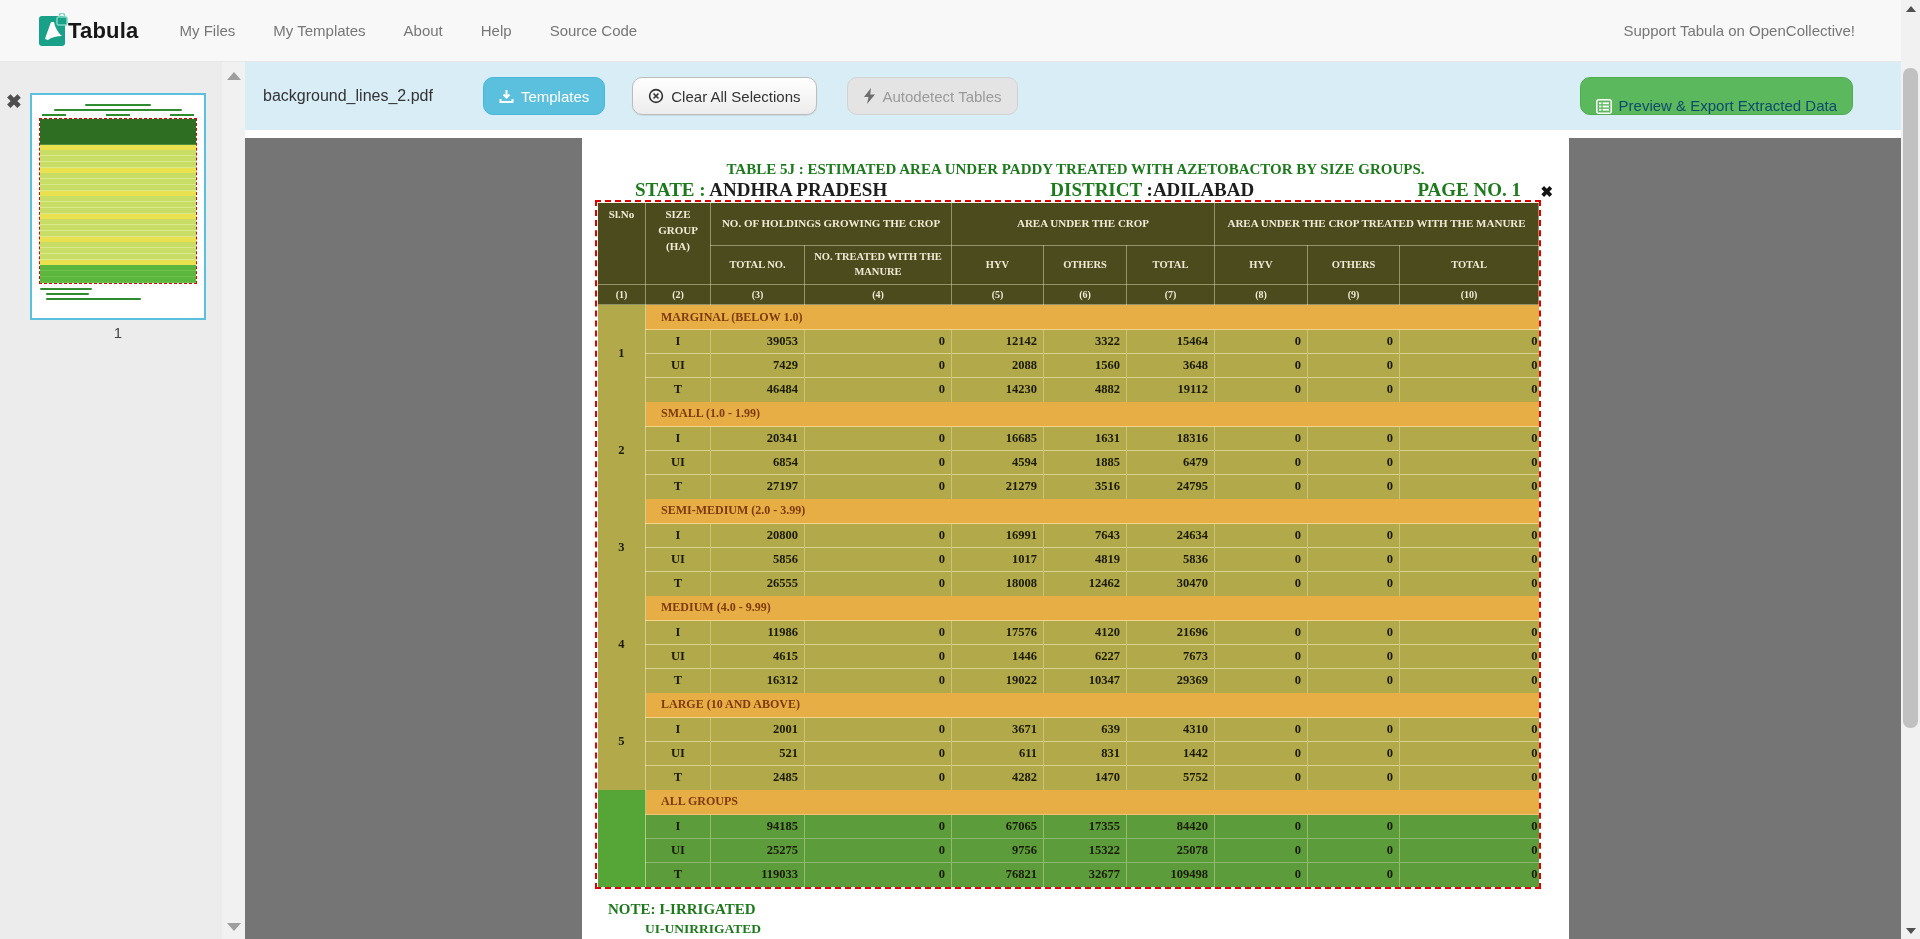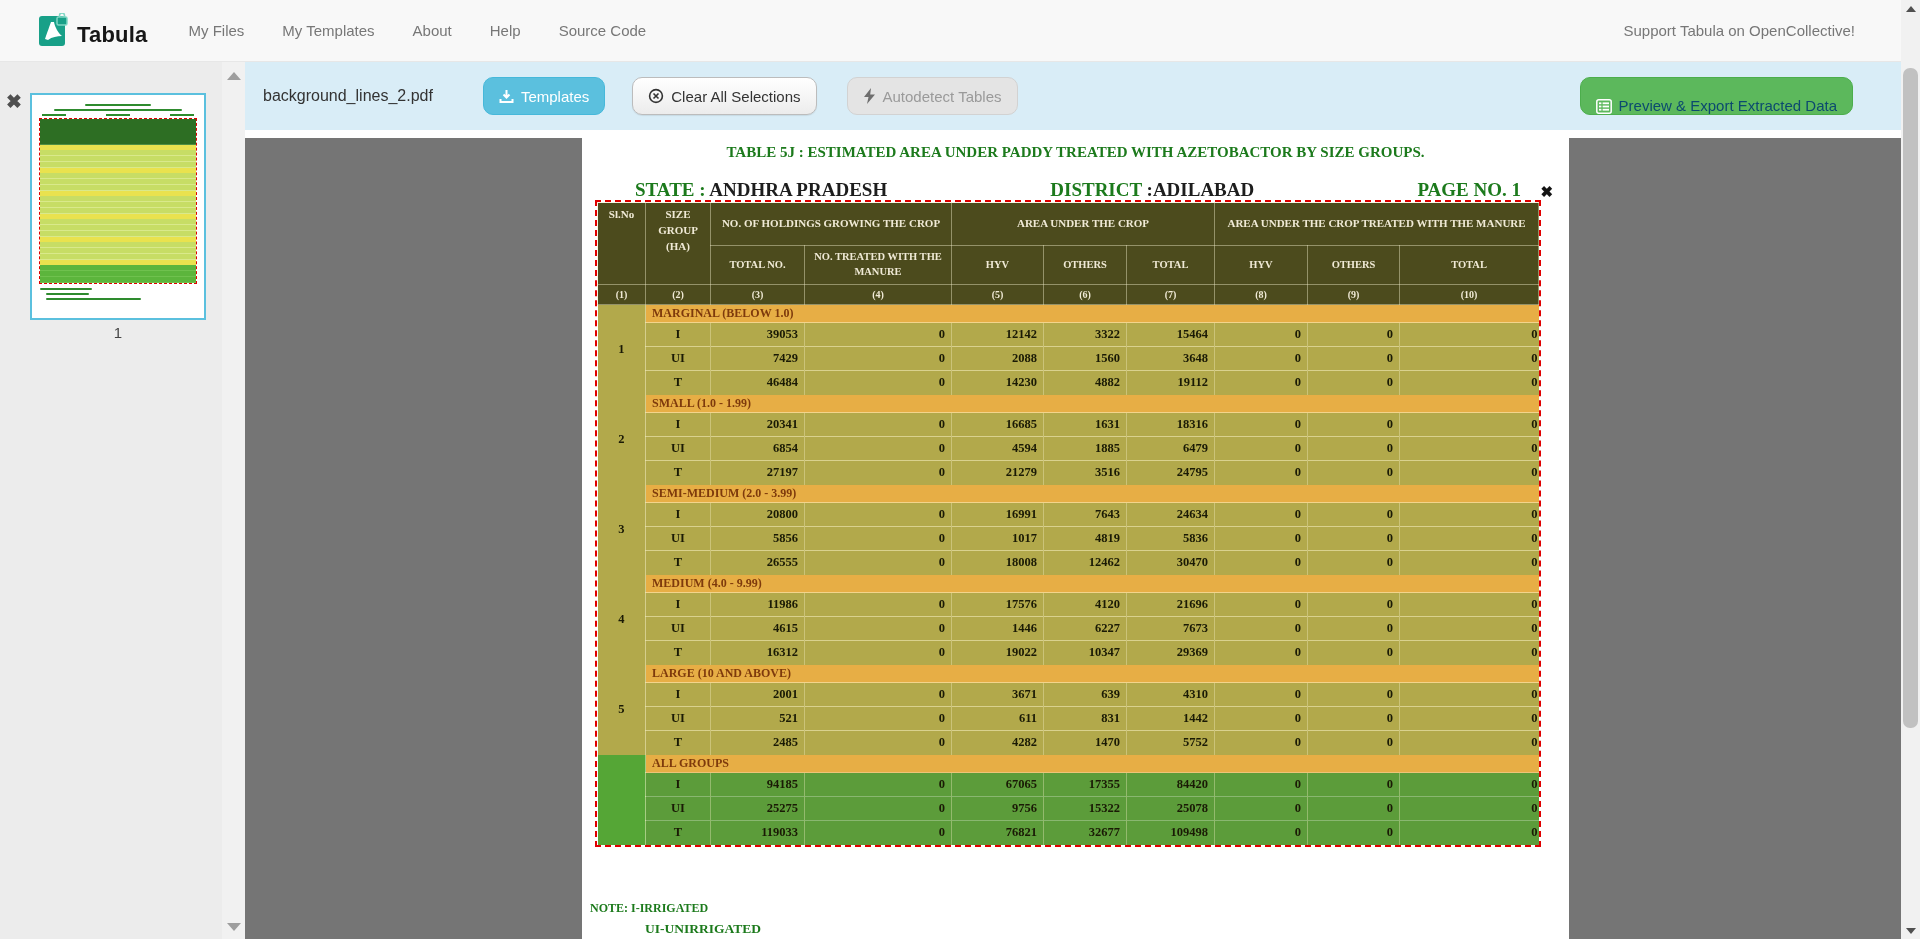--- a/index.html
+++ b/index.html
@@ -1,20 +1,20 @@
 <!DOCTYPE html>
 <html><head>
 <meta charset="utf-8">
 <style>
   * { box-sizing: border-box; margin: 0; padding: 0; }
   html,body { width:1920px; height:939px; overflow:hidden; font-family:"Liberation Sans",sans-serif; background:#fff; }
 
   
   .navbar { position:absolute; top:0; left:0; width:1901px; height:62px; background:#f8f8f8; border-bottom:1px solid #e7e7e7; display:flex; align-items:center; }
-  .brand { display:flex; align-items:flex-end; gap:9px; margin-left:38px; cursor:pointer; }
+  .brand { display:flex; align-items:center; margin-left:38px; cursor:pointer; }
   .brand-text { font-size:22px; font-weight:bold; color:#171717; letter-spacing:.2px; }
   .nav-items { display:flex; margin-left:22px; }
   .nav-item { padding:0 19px; color:#777; font-size:15px; cursor:pointer; line-height:62px; }
   .support { margin-left:auto; margin-right:46px; color:#777; font-size:15px; cursor:pointer; }
 
   
   .toolbar { position:absolute; top:62px; left:245px; width:1656px; height:68px; background:#d9edf7; display:flex; align-items:center; }
   .filename { margin-left:18px; font-size:16px; color:#333; }
   .btn { display:inline-flex; align-items:center; gap:7px; height:38px; padding:0 15px; border-radius:10px; font-size:15px; cursor:pointer; border:1px solid transparent; white-space:nowrap; }
   .btn-templates { margin-left:50px; background:#5bc0de; border-color:#46b8da; color:#fff; }
@@ -38,48 +38,48 @@
   .mini-stripe { height:5px; background:#e9e24e; }
   .mini-row { height:6px; background:#c7dd65; border-bottom:1px solid #d9e98b; }
   .mini-row.mini-green { background:#5cb53c; border-bottom:1px solid #6fc14e; }
   .mini-notes { margin:4px 0 0 8px; }
   .mini-notes div { height:2px; background:#2e8b2e; margin-bottom:3px; border-radius:1px; }
   .thumb-pagenum { position:absolute; left:30px; top:262px; width:176px; text-align:center; font-size:15px; color:#444; }
 
   
   .viewer { position:absolute; top:138px; left:245px; width:1656px; height:801px; background:#757575; overflow:hidden; }
   .page { position:absolute; left:337px; top:0; width:987px; height:801px; background:#fff; font-family:"Liberation Serif",serif; }
-  .pdf-title { position:absolute; top:6px; left:0; width:100%; text-align:center; font-size:15px; font-weight:bold; color:#1c7a1c; }
+  .pdf-title { position:absolute; top:23px; left:0; width:100%; text-align:center; font-size:15px; font-weight:bold; color:#1c7a1c; }
   .meta-row { position:absolute; top:41px; left:53px; width:886px; display:flex; justify-content:space-between; font-size:19px; font-weight:bold; }
   .green { color:#1c7a1c; } .dark { color:#1d1d1d; }
 
   .selection { position:absolute; left:13px; top:62px; border:2px dashed #e00000; cursor:move; }
   .sel-close { position:absolute; top:-19px; right:-14px; font-size:15px; font-weight:900; color:#141414; cursor:pointer; font-family:"Liberation Sans",sans-serif; }
 
   table.pdt { border-collapse:collapse; table-layout:fixed; width:941px; }
   .pdt thead th, .pdt thead td { background:#4c4b1d; color:#f0ead6; font-weight:bold; border:1px solid rgba(238,232,200,.45); }
   .pdt .h-group { font-size:11px; height:43px; vertical-align:middle; line-height:1.45; }
   .pdt .h-top { vertical-align:top; padding-top:4px; }
   .pdt .h-sub { font-size:10.5px; height:39px; line-height:1.4; }
   .pdt .h-num { font-size:10px; height:20px; text-align:center; }
   .pdt td { font-weight:bold; color:#1a1a05; }
   .pdt .slno { text-align:center; vertical-align:middle; font-size:12.5px; border-right:1px solid rgba(248,243,205,.5); }
-  .pdt .section-label { height:18px; font-size:12px; color:#7e3a0c; padding-left:6px; background:#e7ae45;margin-top:6px; }
+  .pdt .section-label { height:25px; font-size:12px; color:#7e3a0c; padding-left:15px; background:#e7ae45;margin-top:6px; }
   .pdt .data-row td { height:24px; font-size:12.5px; border-top:1px solid rgba(255,250,210,.5); border-left:1px solid rgba(248,243,205,.35); }
   .pdt .rtype { text-align:center; }
   .pdt .num { text-align:right; padding-right:6px; }
   .pdt .num.last { padding-right:1px; }
   .grp-olive td { background:#b2a94b; }
   .grp-olive .slno { background:#b2a94b; }
   .grp-green td { background:#5c9c3a; }
   .grp-green.data-row td { border-top:1px solid rgba(255,255,255,.28); }
   .grp-green .slno { background:#55a636; }
   tr.label-row td.section-label { background:#e7ae45; }
 
-  .note-line1 { position:absolute; left:8px; top:763px; font-size:12px; font-weight:bold; color:#1c7a1c; }
+  .note-line1 { position:absolute; left:26px; top:763px; font-size:15px; font-weight:bold; color:#1c7a1c; }
   .note-line2 { position:absolute; left:63px; top:783px; font-size:13.5px; font-weight:bold; color:#1c7a1c; }
 
   
   .win-scroll { position:absolute; top:0; right:0; width:19px; height:939px; background:#f1f1f1; }
   .ws-btn { position:absolute; left:0; width:19px; height:17px; background:#f1f1f1; display:flex; align-items:center; justify-content:center; cursor:pointer; }
   .ws-up { top:0; } .ws-down { bottom:0; }
   .ws-tri-up { width:0; height:0; border-left:5px solid transparent; border-right:5px solid transparent; border-bottom:6px solid #505050; }
   .ws-tri-down { width:0; height:0; border-left:5px solid transparent; border-right:5px solid transparent; border-top:6px solid #505050; }
   .ws-thumb { position:absolute; left:2px; top:68px; width:15px; height:660px; background:#c1c1c1; border-radius:7px; cursor:pointer; }
 

